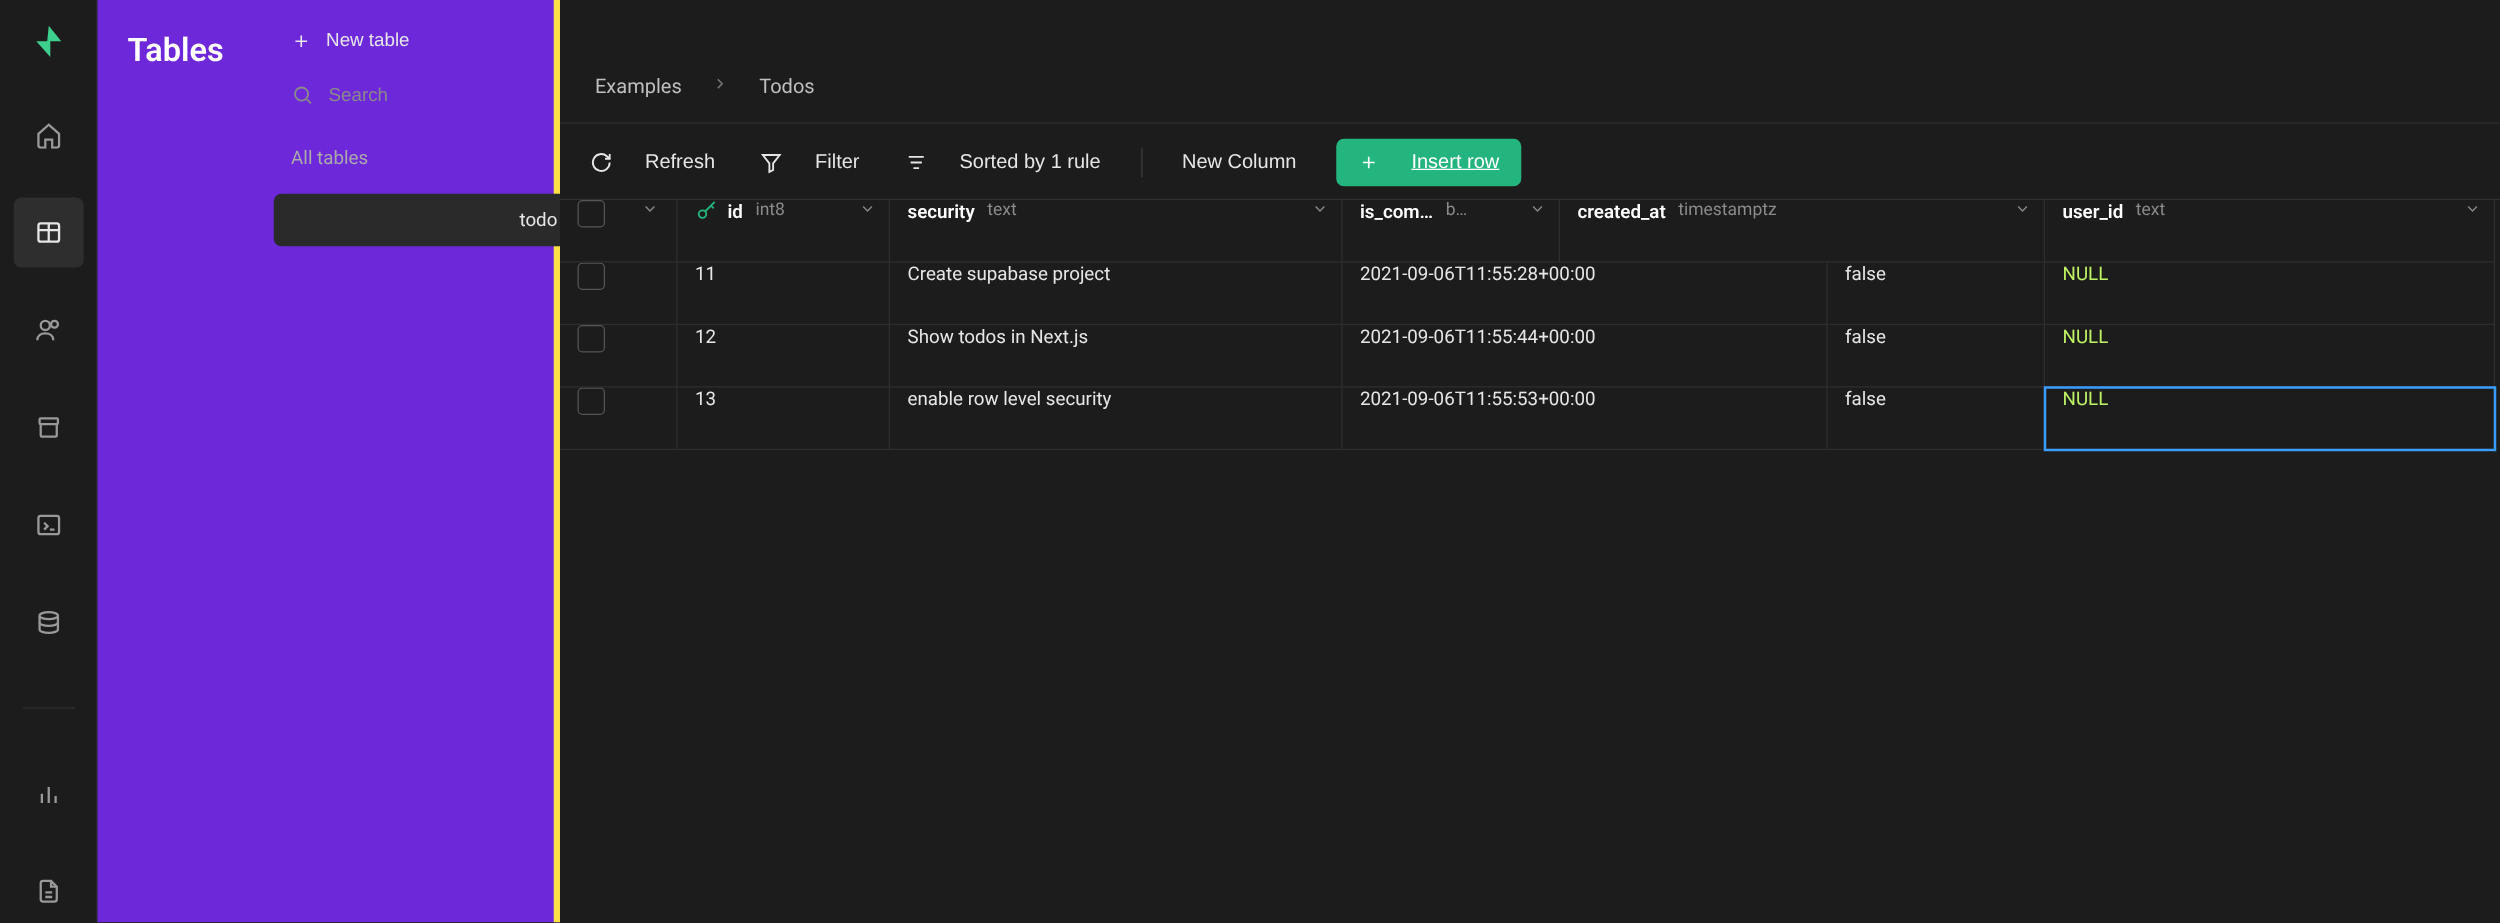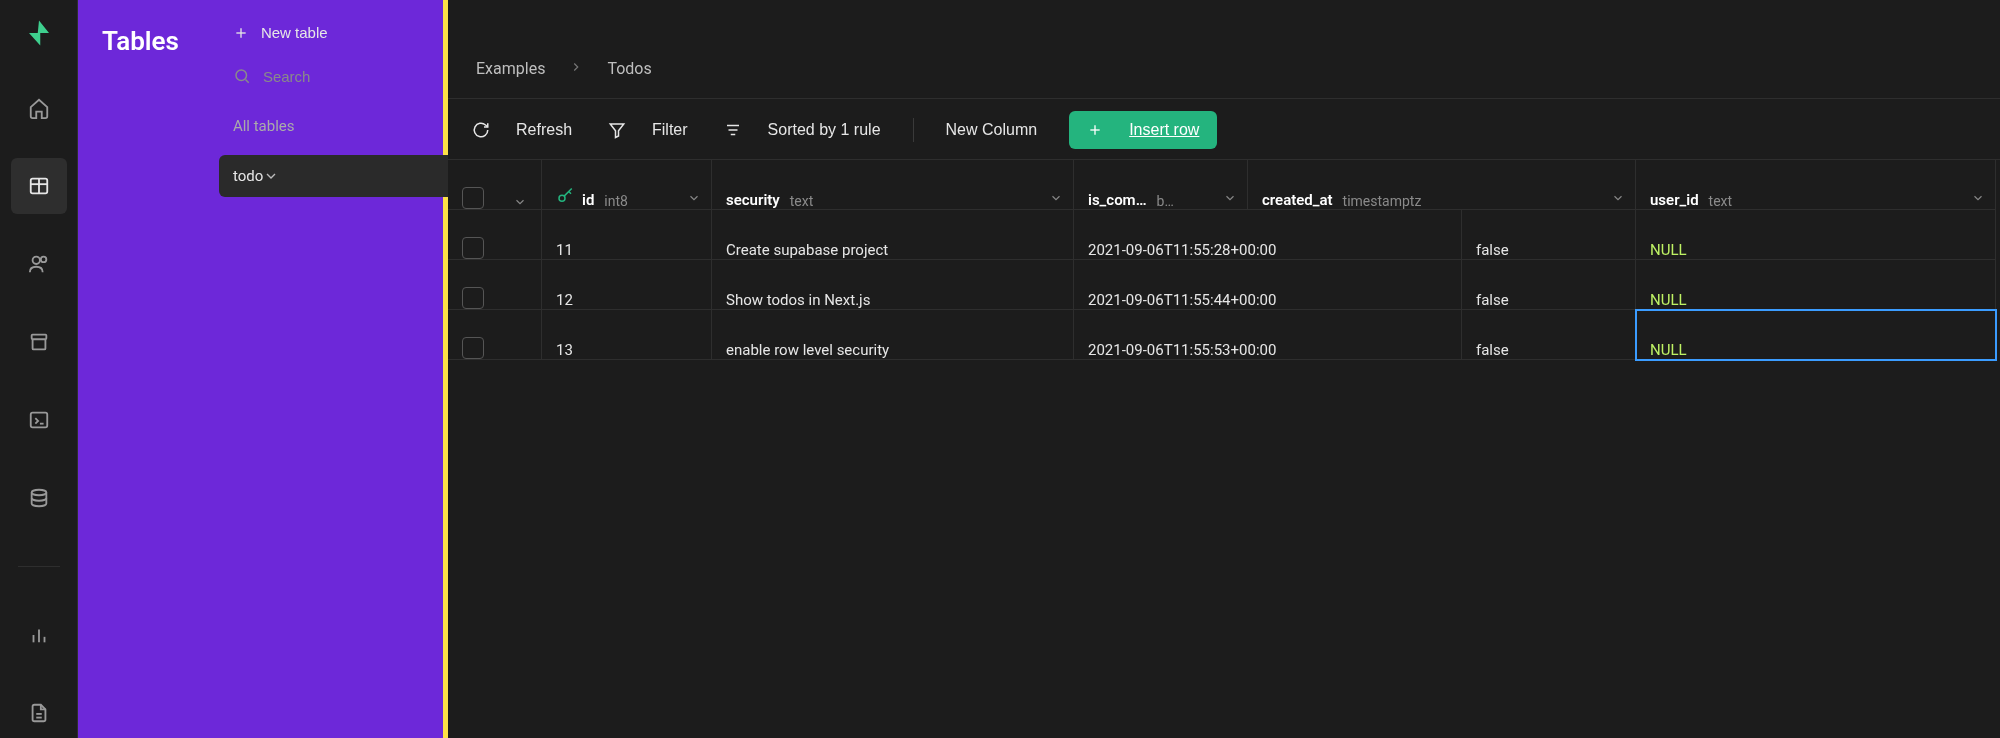--- a/index.html
+++ b/index.html
@@ -56,21 +56,21 @@
 .search-input {
   background:transparent; border:none; outline:none; color:#e6e6e6; font-size:15px; flex:1;
 }
 .search-input::placeholder { color:#8a8a8a; }
 .all-tables { padding:14px 6px 10px; color:#aaa; font-size:15px; }
 .table-item {
   margin:0 -8px;
   background:#2a2a2a;
   border-radius:6px;
   padding:12px 14px;
-  display:flex; align-items:center; justify-content:flex-start;
+  display:flex; align-items:center; justify-content:flex-end;
   cursor:pointer;
 }
 .table-item span { color:#e6e6e6; font-size:15px; }
 
 .main { flex:1; display:flex; flex-direction:column; background:#1c1c1c; overflow:hidden;}
 .breadcrumbs {
   display:flex; align-items:center; gap:24px;
   padding:20px 28px;
   border-bottom:1px solid #2e2e2e;
   margin-top:39px;
@@ -89,21 +89,21 @@
   background:#24b47e;
   color:#fff; font-size:16px; font-weight:500;
   padding:10px 18px; border-radius:6px; border:none; cursor:pointer;text-decoration:underline;
 }
 
 .grid { display:flex; flex-direction:column; border-top:1px solid #2e2e2e; }
 .row { display:flex; height:50px; align-items:stretch; }
 .cell {
   border-right:1px solid #2e2e2e;
   border-bottom:1px solid #2e2e2e;
-  display:flex; align-items:flex-end;
+  display:flex; align-items:flex-start;
   padding:0 14px;
   color:#e6e6e6;
   font-size:15px;
   overflow:hidden; white-space:nowrap; text-overflow:ellipsis;
 }
 .header-cell { color:#fff; font-weight:600; position:relative; }
 .col-type { color:#8a8a8a; font-weight:400; font-size:14px; margin-left:10px; }
 .col-chev { position:absolute; right:10px; color:#888; }
 .c-check { width:94px; justify-content:space-between; }
 .c-id    { width:170px; }

